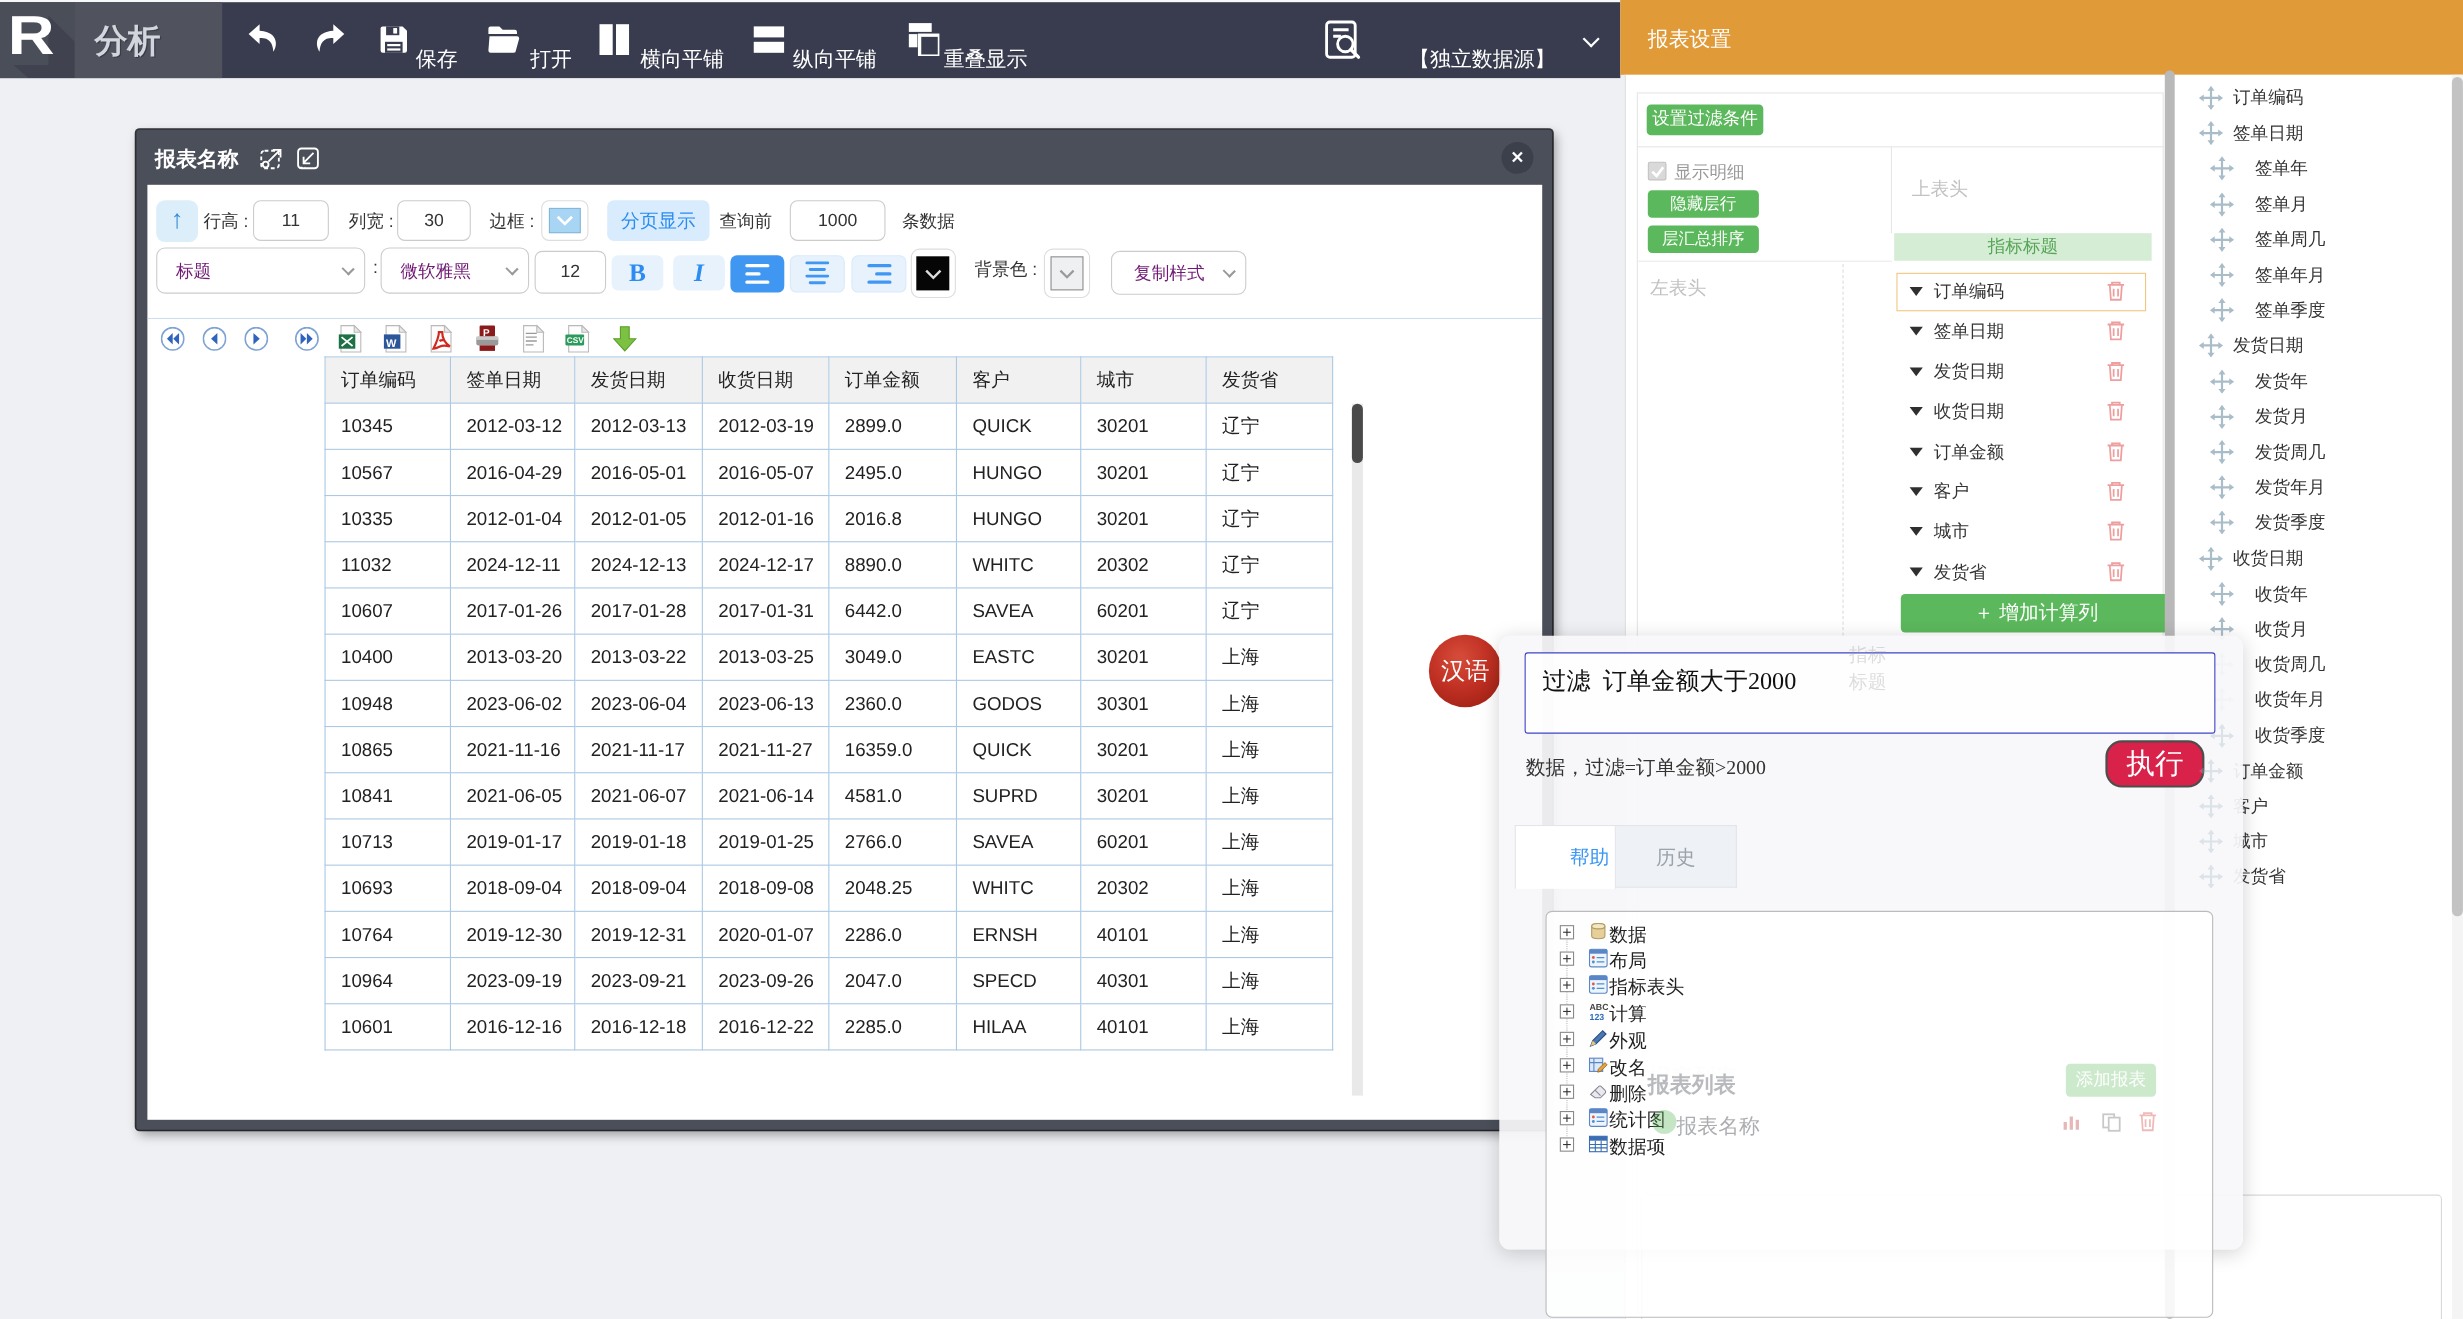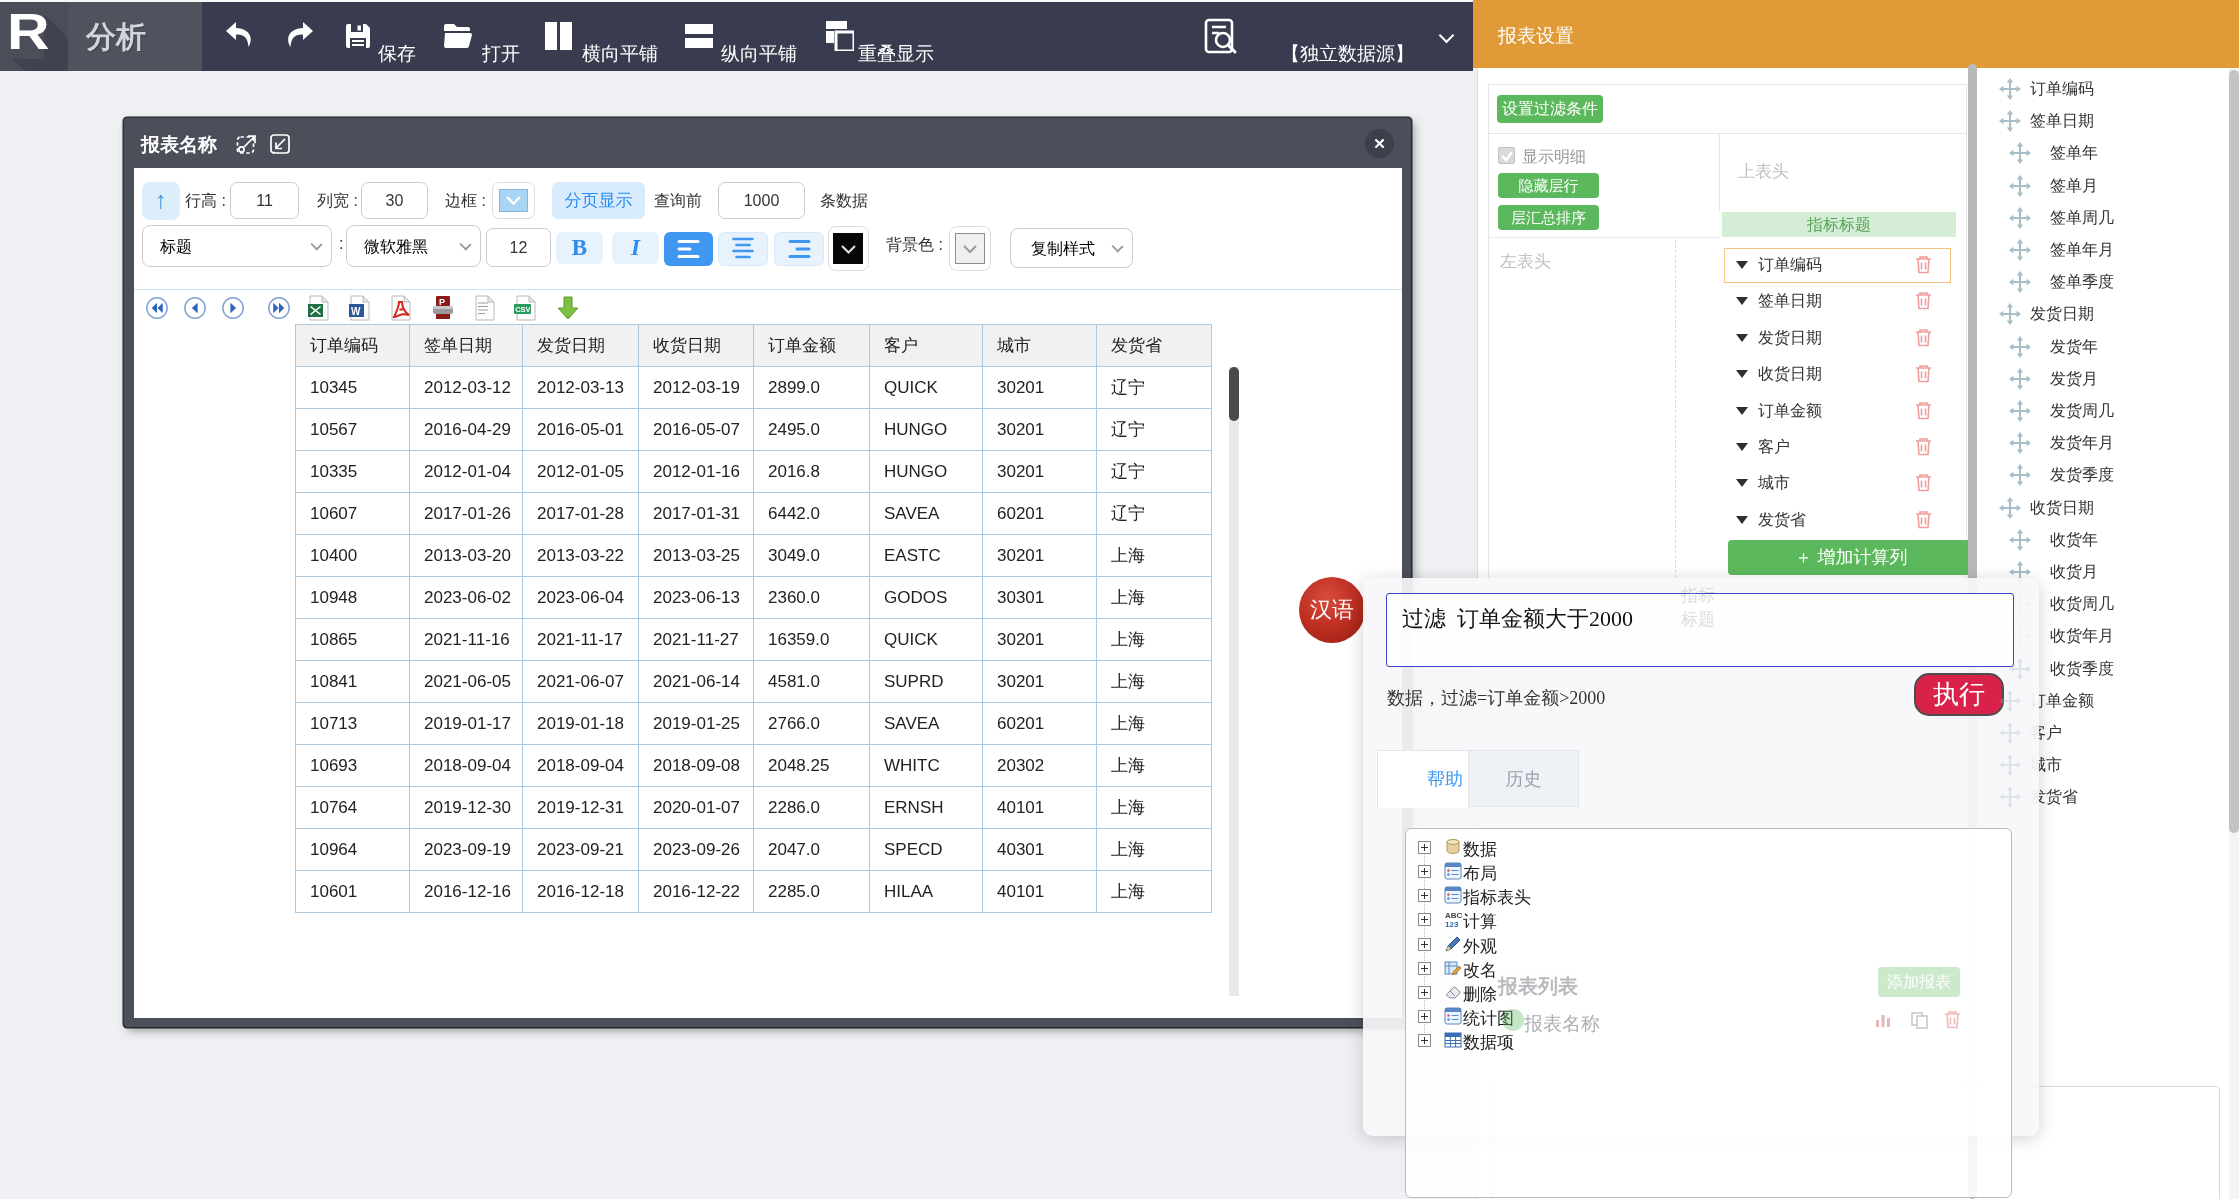--- a/index.html
+++ b/index.html
@@ -36,21 +36,21 @@
 
 #win { position:absolute; left:124px; top:118px; width:1287px; height:909px; background:#4b4f5a; border-radius:3px; box-shadow:3px 4px 10px rgba(0,0,0,0.35), 0 0 0 1.5px rgba(18,18,24,0.85); }
 #wtitle { position:absolute; left:0; top:0; width:100%; height:50px; }
 #wtitle .t { position:absolute; left:17px; top:14px; font-size:19px; font-weight:bold; color:#fff; }
 #wclose { position:absolute; right:17px; top:11px; width:29px; height:29px; border-radius:50%; background:#3c404b; color:#fff; text-align:center; line-height:29px; font-size:15px; font-weight:bold; }
 #wcontent { position:absolute; left:10px; top:50px; width:1268px; height:850px; background:#fff; overflow:hidden; }
 
 .inp { position:absolute; height:35px; border:1px solid #ccc; border-radius:4px; background:#fff; text-align:center; font-size:16px; color:#333; line-height:33px; }
 .lab { position:absolute; font-size:16px; color:#333; white-space:nowrap; }
 .lbtn { position:absolute; height:35px; background:#e7f2fd; border-radius:4px; text-align:center; color:#2d8cf0; }
-.sel { position:absolute; height:36px; border:1px solid #ccc; border-radius:4px; background:#fff; font-size:16px; color:#000000; }
+.sel { position:absolute; height:36px; border:1px solid #ccc; border-radius:4px; background:#fff; font-size:16px; color:#701a75; }
 .sel .tx { position:absolute; left:17px; top:8px; }
 .sel .ch { position:absolute; right:10px; top:14px; width:9px; height:9px; border-right:2px solid #999; border-bottom:2px solid #999; transform:rotate(45deg) scale(1,0.9); transform-origin:center; margin-top:-3px; }
 
 
 #tbl { position:absolute; left:161px; top:156px; border-collapse:collapse; table-layout:fixed; font-size:17px; color:#222; }
 #tbl td, #tbl th { border:1px solid #abc9e3; padding:0 0 0 14px; text-align:left; font-weight:normal; height:42px; overflow:hidden; white-space:nowrap; }
 #tbl th { background:#f1f1f1; color:#222; }
 #tbl td { background:#fff; }
 
 
@@ -528,20 +528,30 @@
               <td>10335</td>
               <td>2012-01-04</td>
               <td>2012-01-05</td>
               <td>2012-01-16</td>
               <td>2016.8</td>
               <td>HUNGO</td>
               <td>30201</td>
               <td>辽宁</td>
             </tr>
         <tr>
+              <td>11032</td>
+              <td>2024-12-11</td>
+              <td>2024-12-13</td>
+              <td>2024-12-17</td>
+              <td>8890.0</td>
+              <td>WHITC</td>
+              <td>20302</td>
+              <td>辽宁</td>
+            </tr>
+        <tr>
               <td>10607</td>
               <td>2017-01-26</td>
               <td>2017-01-28</td>
               <td>2017-01-31</td>
               <td>6442.0</td>
               <td>SAVEA</td>
               <td>60201</td>
               <td>辽宁</td>
             </tr>
         <tr>

